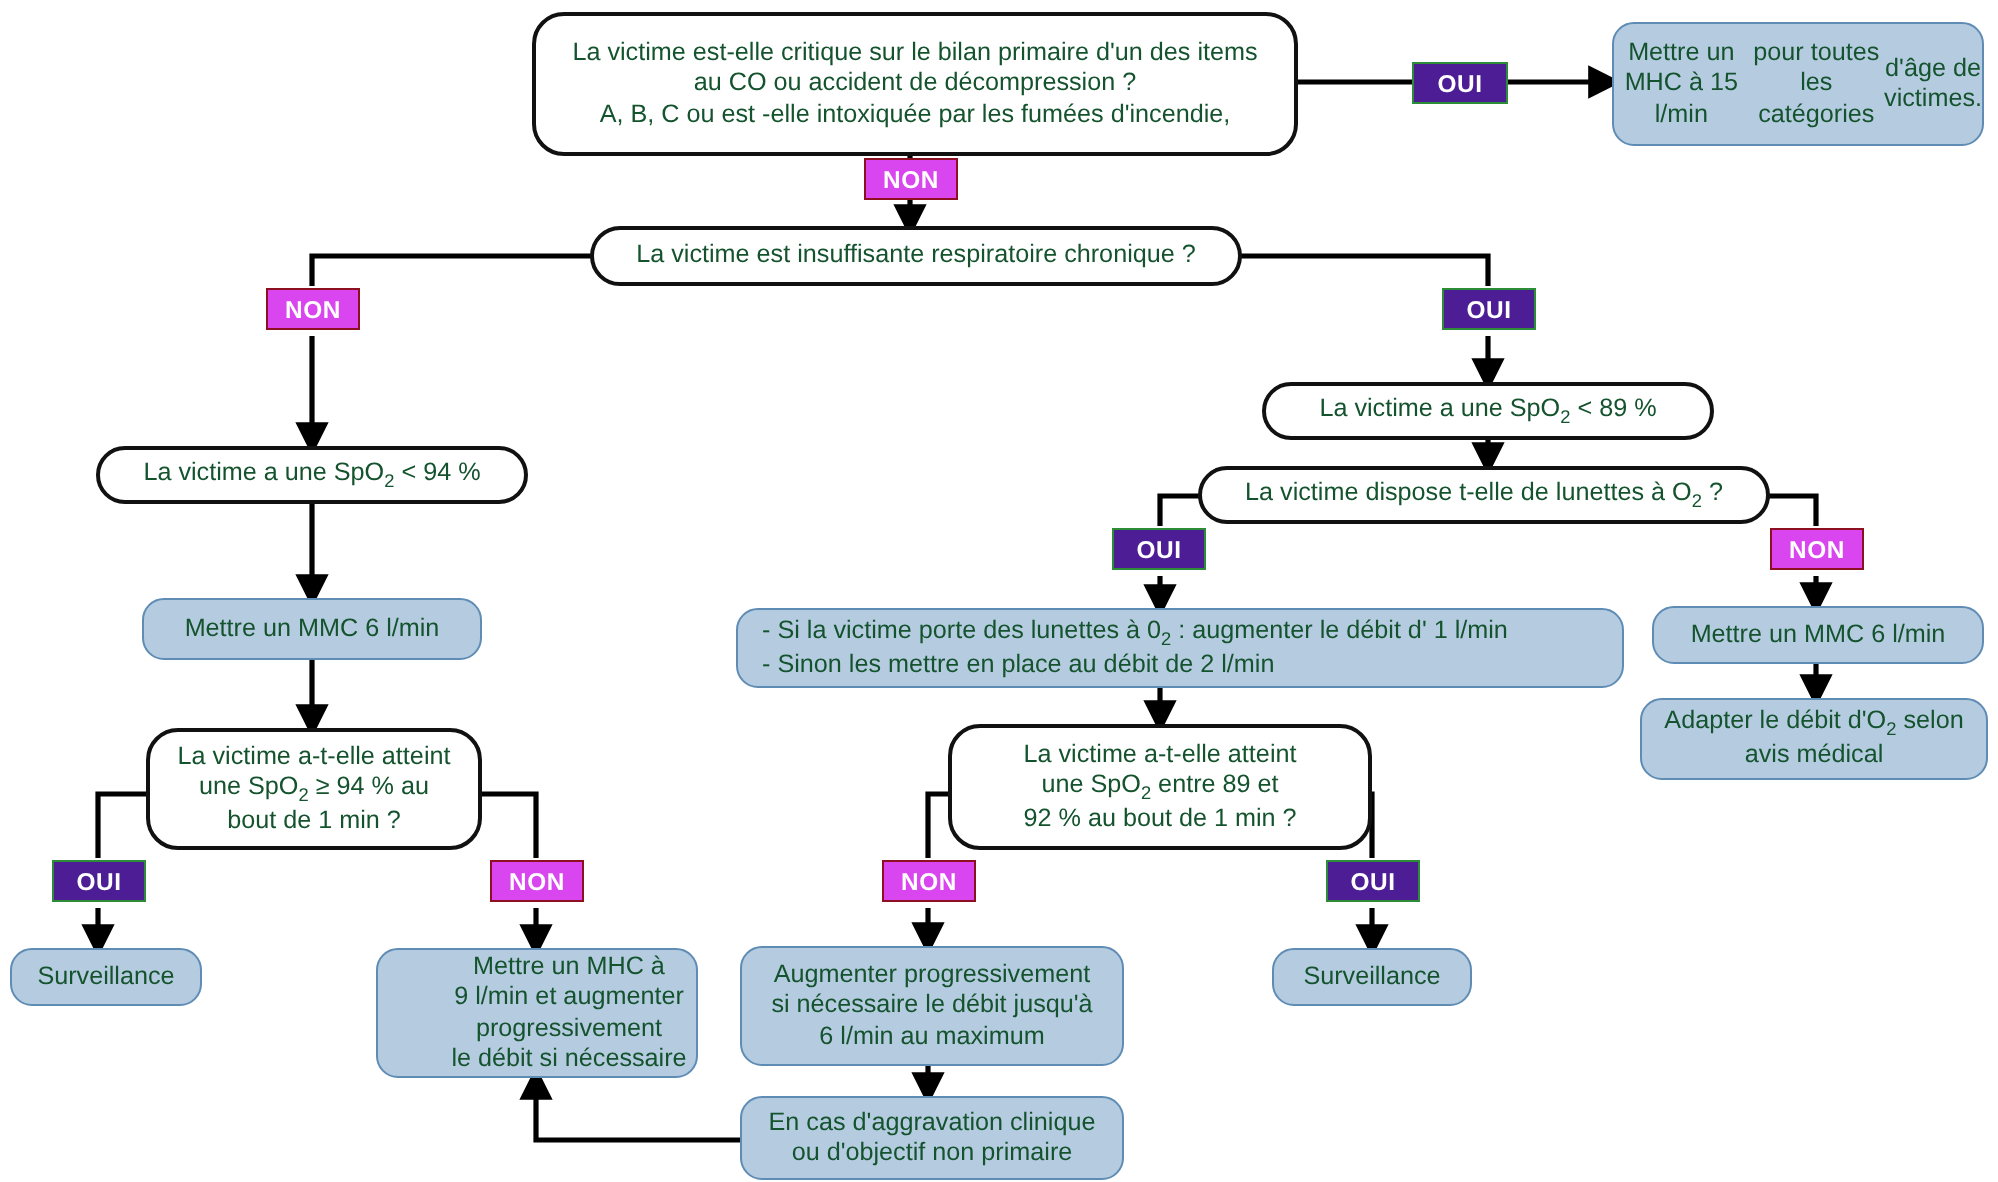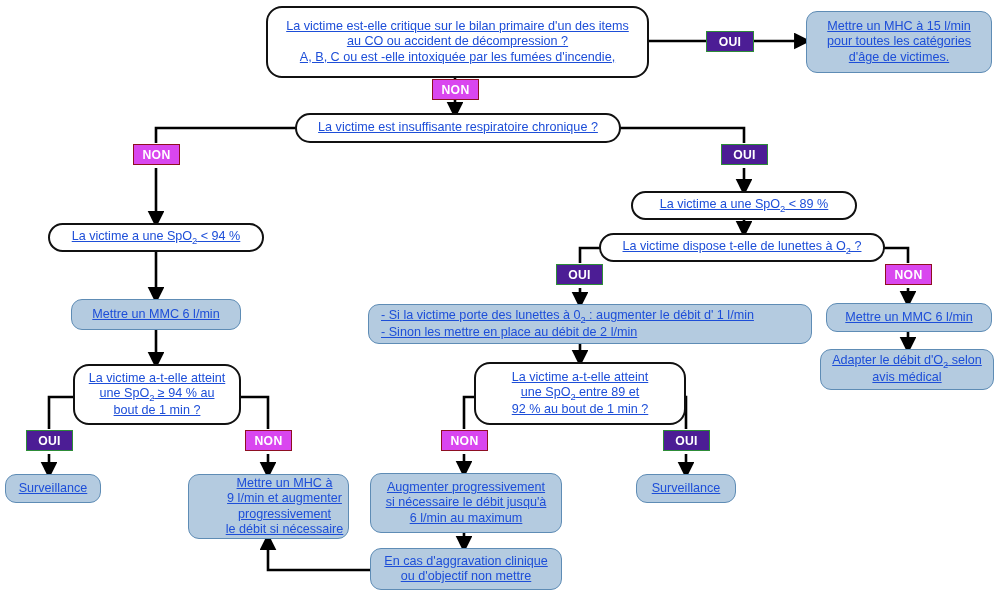--- a/index.html
+++ b/index.html
@@ -23,23 +23,22 @@
     pointer-events: none;
   }
   .node {
     position: absolute;
     box-sizing: border-box;
     display: flex;
     align-items: center;
     justify-content: center;
     text-align: center;
     line-height: 1.22;
-    color: #1d4ed8;
+    color: #14532d;
     z-index: 3;
-    text-decoration: underline;
   }
   
   .decision {
     background: #ffffff;
     border: 2.4px solid #111111;
     border-radius: 999px;
     font-size: 12.6px;
   }
   .decision.multiline {
     border-radius: 16px;
@@ -141,21 +140,21 @@
       <path d="M370,570 L268,570 L268,539" marker-end="url(#arrow)"></path>
     </g>
   </svg>
 
   <div class="node decision multiline" style="left:266px; top:6px; width:383px; height:72px; flex-direction:column;">
     <span>La victime est-elle critique sur le bilan primaire     d'un des items</span>
     <span>au CO ou accident de décompression      ?</span>
     <span>A, B,  C  ou est -elle intoxiquée par les fumées d'incendie,</span>
   </div>
 
-  <div class="node action" style="left:806px; top:11px; width:186px; height:62px; flex-direction:column;">
+  <div class="node action" style="left:806px; top:11px; width:186px; height:62px; flex-direction:row;">
     <span>Mettre un MHC à 15 l/min</span>
     <span>pour toutes les catégories</span>
     <span>d'âge de victimes.</span>
   </div>
 
   <div class="node decision" style="left:295px; top:113px; width:326px; height:30px;">
     <span class="nowrap">La victime est insuffisante respiratoire chronique ?</span>
   </div>
 
   <div class="node decision" style="left:48px; top:223px; width:216px; height:29px;">
@@ -216,21 +215,21 @@
     <span>si nécessaire le débit jusqu'à</span>
     <span>6 l/min au maximum</span>
   </div>
 
   <div class="node action" style="left:636px; top:474px; width:100px; height:29px;">
     <span>Surveillance</span>
   </div>
 
   <div class="node action" style="left:370px; top:548px; width:192px; height:42px; flex-direction:column;">
     <span>En cas d'aggravation clinique</span>
-    <span>ou d'objectif non mettre</span>
+    <span>ou d'objectif non primaire</span>
   </div>
 
   <div class="badge oui" style="left:706px; top:31px; width:48px; height:21px;">
     <span>OUI</span>
   </div>
 
   <div class="badge non" style="left:432px; top:79px; width:47px; height:21px;">
     <span>NON</span>
   </div>
 

